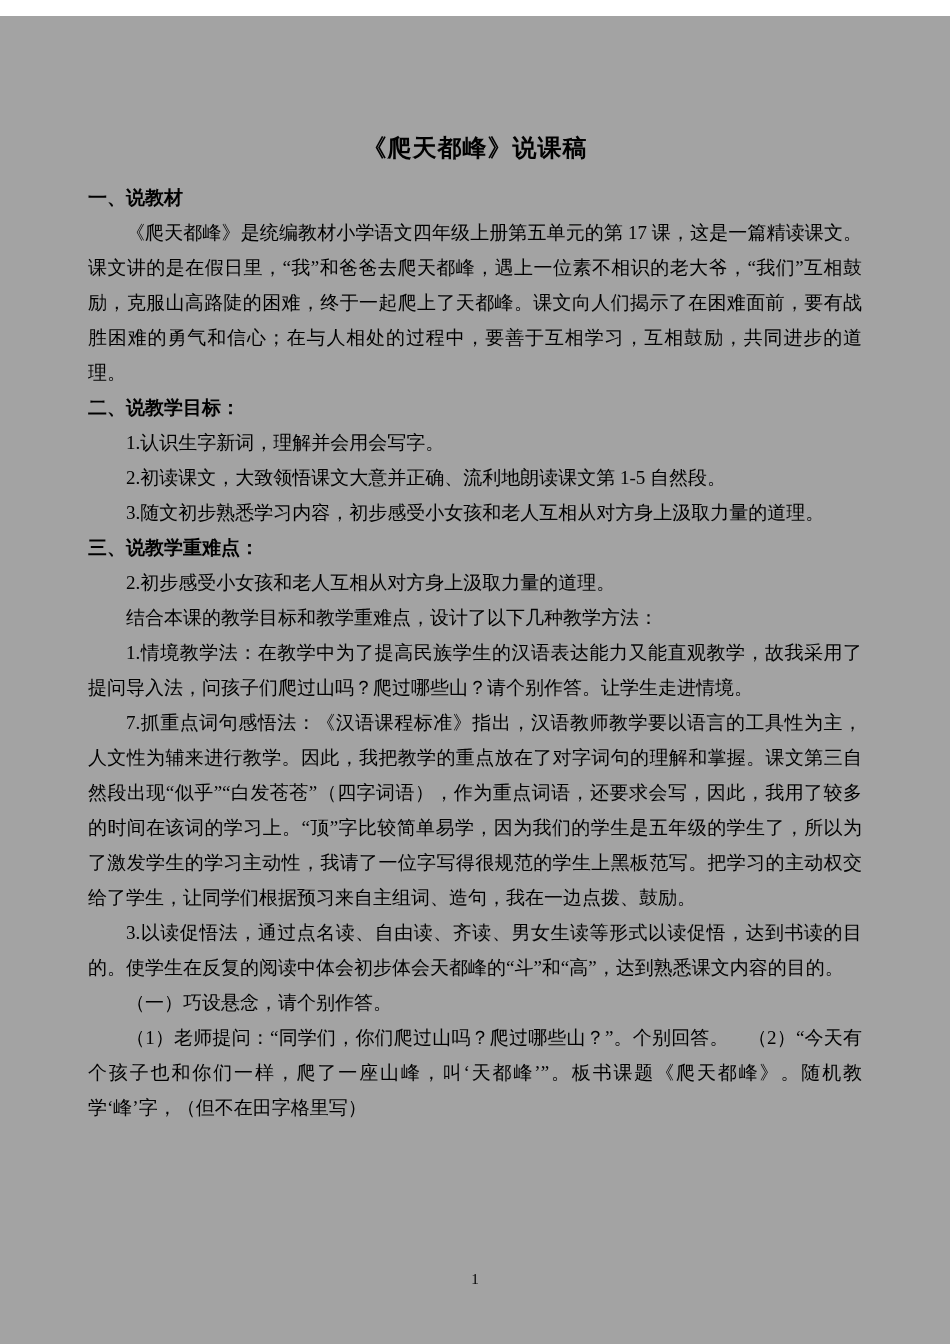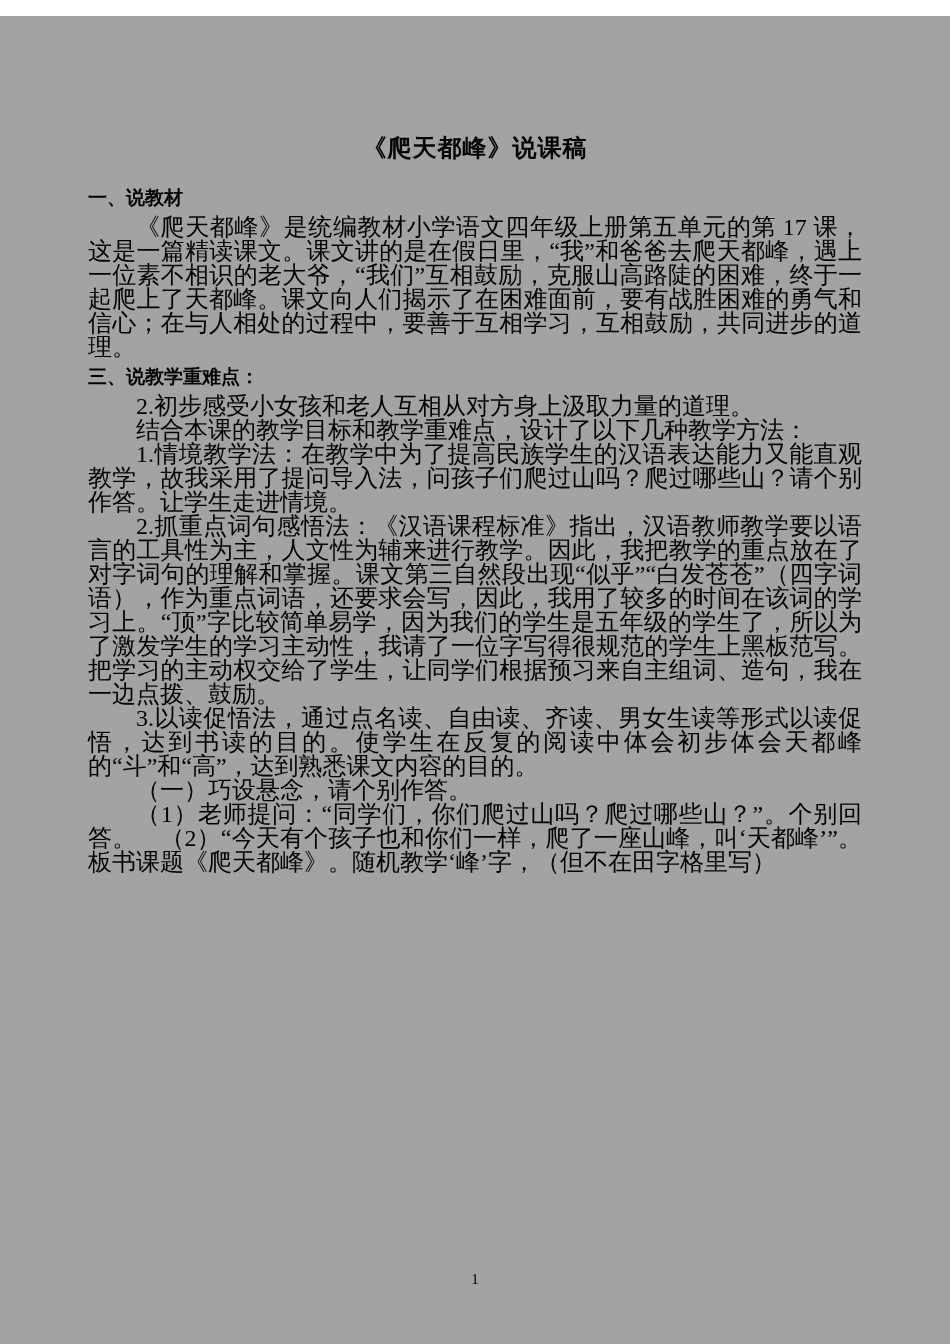--- a/index.html
+++ b/index.html
@@ -29,22 +29,22 @@
     letter-spacing: 1px;
   }
   .sec-heading {
     font-family: Liberation Serif, serif;
     font-size: 19px;
     font-weight: bold;
     line-height: 35px;
     margin: 0;
   }
   .para {
-    font-size: 24px;
-    line-height: 24px;
+    font-size: 19px;
+    line-height: 35px;
     margin: 0;
     text-align: justify;
     text-indent: 2em;
   }
   .page-number {
     position: absolute;
     left: 0;
     right: 0;
     bottom: 72px;
     text-align: center;
@@ -57,30 +57,36 @@
 
 <div class="page">
 
   <h1 class="doc-title">《爬天都峰》说课稿</h1>
 
   <section>
     <h2 class="sec-heading">一、说教材</h2>
     <p class="para">《爬天都峰》是统编教材小学语文四年级上册第五单元的第 17 课，这是一篇精读课文。课文讲的是在假日里，“我”和爸爸去爬天都峰，遇上一位素不相识的老大爷，“我们”互相鼓励，克服山高路陡的困难，终于一起爬上了天都峰。课文向人们揭示了在困难面前，要有战胜困难的勇气和信心；在与人相处的过程中，要善于互相学习，互相鼓励，共同进步的道理。</p>
   </section>
 
+  <section>
+    <h2 class="sec-heading">二、说教学目标：</h2>
+    <p class="para">1.认识生字新词，理解并会用会写字。</p>
+    <p class="para">2.初读课文，大致领悟课文大意并正确、流利地朗读课文第 1-5 自然段。</p>
+    <p class="para">3.随文初步熟悉学习内容，初步感受小女孩和老人互相从对方身上汲取力量的道理。</p>
+  </section>
 
   <section>
     <h2 class="sec-heading">三、说教学重难点：</h2>
     <p class="para">2.初步感受小女孩和老人互相从对方身上汲取力量的道理。</p>
   </section>
 
   <section>
     <p class="para">结合本课的教学目标和教学重难点，设计了以下几种教学方法：</p>
     <p class="para">1.情境教学法：在教学中为了提高民族学生的汉语表达能力又能直观教学，故我采用了提问导入法，问孩子们爬过山吗？爬过哪些山？请个别作答。让学生走进情境。</p>
-    <p class="para">2.抓重点词句感悟法：《汉语课程标准》指出，汉语教师教学要以语言的工具性为主，人文性为辅来进行教学。因此，我把教学的重点放在了对字词句的理解和掌握。课文第三自然段出现“似乎”“白发苍苍”（四字词语），作为重点词语，还要求会写，因此，我用了较多的时间在该词的学习上。“顶”字比较简单易学，因为我们的学生是五年级的学生了，所以为了激发学生的学习主动性，我请了一位字写得很规范的学生上黑板范写。把学习的主动权交给了学生，让同学们根据预习来自主组词、造句，我在一边点拨、鼓励。</p>
+    <p class="para">7.抓重点词句感悟法：《汉语课程标准》指出，汉语教师教学要以语言的工具性为主，人文性为辅来进行教学。因此，我把教学的重点放在了对字词句的理解和掌握。课文第三自然段出现“似乎”“白发苍苍”（四字词语），作为重点词语，还要求会写，因此，我用了较多的时间在该词的学习上。“顶”字比较简单易学，因为我们的学生是五年级的学生了，所以为了激发学生的学习主动性，我请了一位字写得很规范的学生上黑板范写。把学习的主动权交给了学生，让同学们根据预习来自主组词、造句，我在一边点拨、鼓励。</p>
     <p class="para">3.以读促悟法，通过点名读、自由读、齐读、男女生读等形式以读促悟，达到书读的目的。使学生在反复的阅读中体会初步体会天都峰的“斗”和“高”，达到熟悉课文内容的目的。</p>
   </section>
 
   <section>
     <p class="para">（一）巧设悬念，请个别作答。</p>
     <p class="para">（1）老师提问：“同学们，你们爬过山吗？爬过哪些山？”。个别回答。　（2）“今天有个孩子也和你们一样，爬了一座山峰，叫‘天都峰’”。板书课题《爬天都峰》。随机教学‘峰’字，（但不在田字格里写）</p>
   </section>
 
   <div class="page-number">1</div>
 

